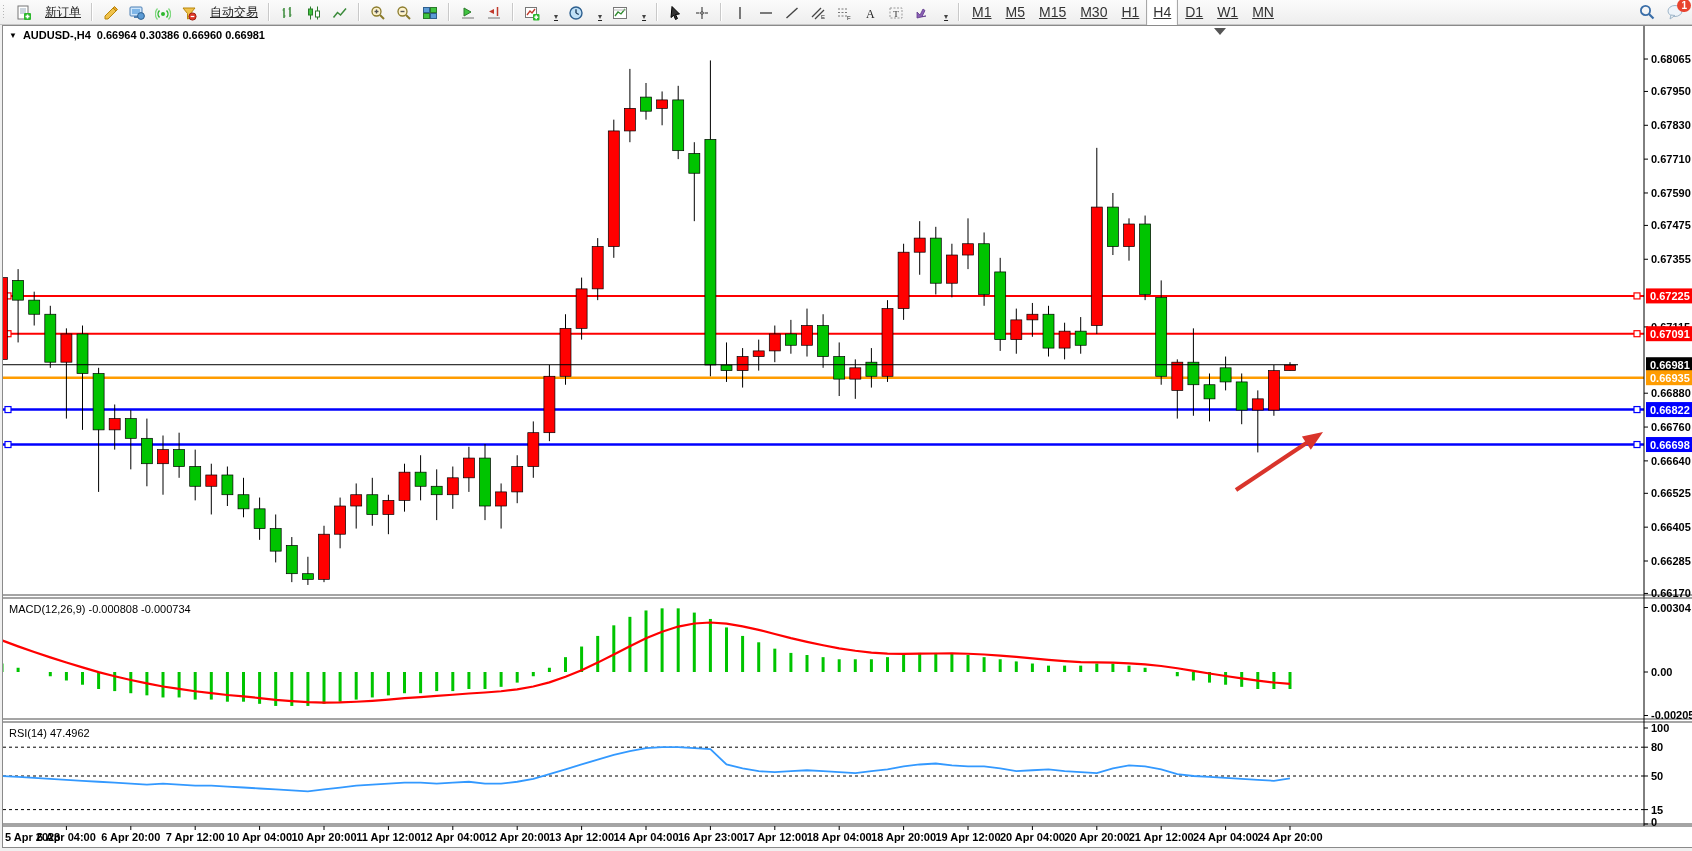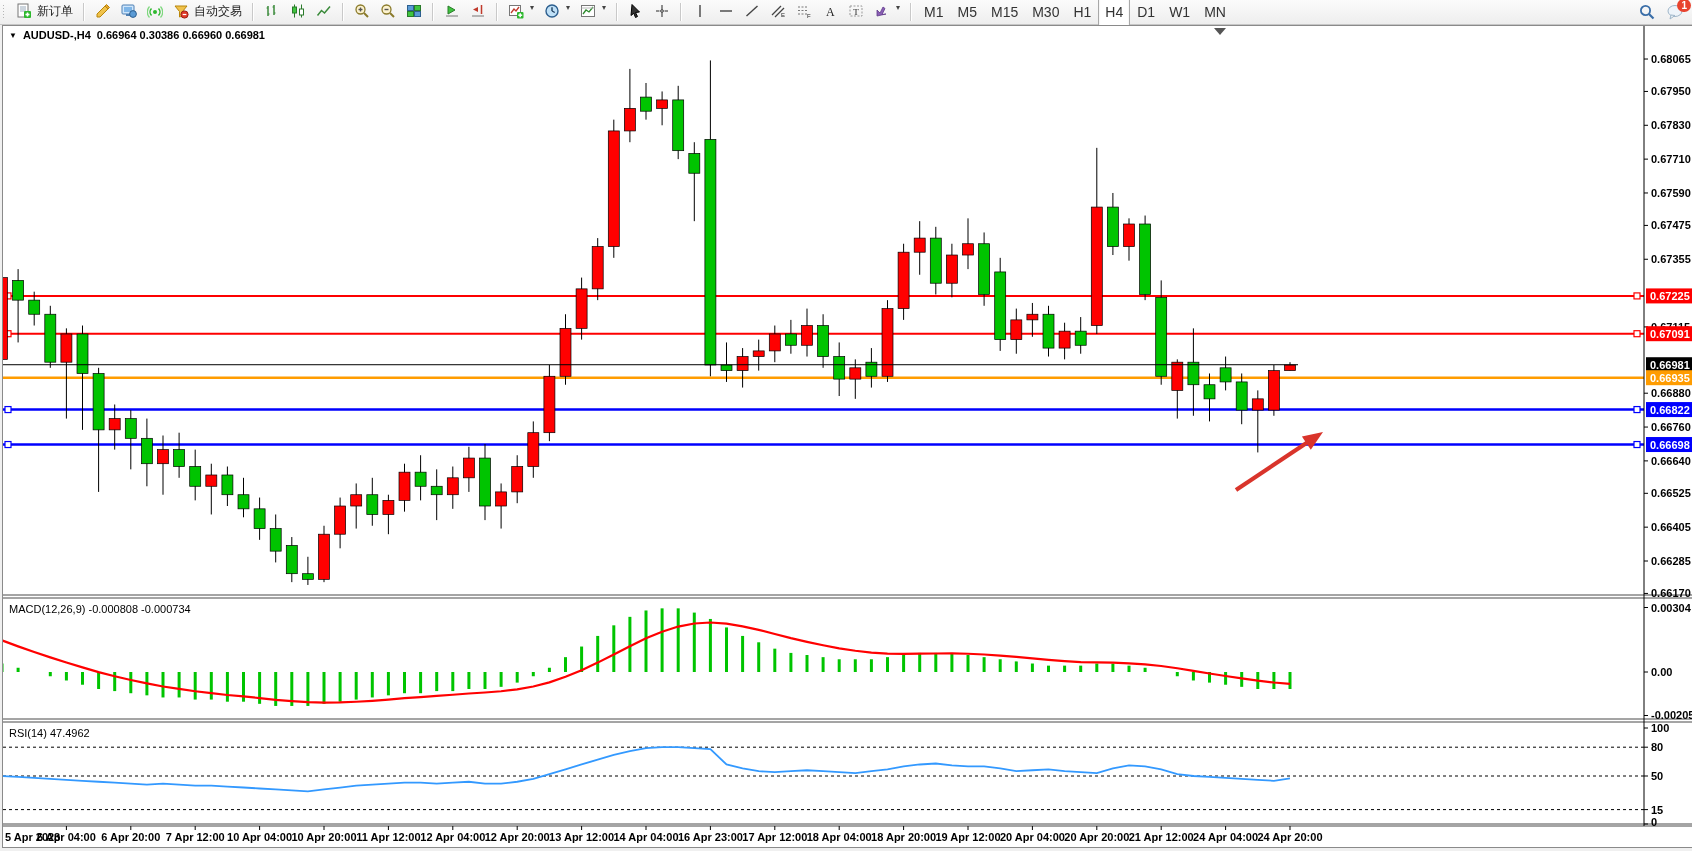--- a/index.html
+++ b/index.html
@@ -3,21 +3,21 @@
 <meta charset="utf-8">
 <style>
   html,body{margin:0;padding:0;background:#e8e8e8;font-family:"Liberation Sans",sans-serif;}
   #app{position:relative;width:1692px;height:851px;background:#f0f0f0;overflow:hidden;}
 
   
   #toolbar{position:absolute;left:0;top:0;width:1692px;height:24px;background:linear-gradient(#fbfbfb,#eeeeee);border-bottom:1px solid #c6c6c6;display:flex;align-items:center;font-size:12px;color:#222;}
   .tb-group{display:flex;align-items:center;height:24px;padding:0 3px;}
   .tb-sep{width:1px;height:18px;background:#c9c9c9;margin:0 2px;border-right:1px solid #fff;}
   .tb-grip{width:4px;height:16px;margin:0 2px;background-image:radial-gradient(#b5b5b5 40%,transparent 42%);background-size:3px 3px;}
-  .tb-btn{display:flex;align-items:flex-start;gap:5px;padding:2px 4px;border:1px solid transparent;border-radius:2px;height:18px;cursor:default;}
+  .tb-btn{display:flex;align-items:flex-end;gap:13px;padding:2px 4px;border:1px solid transparent;border-radius:2px;height:18px;cursor:default;text-decoration:underline;}
   .tb-btn.active{background:#fdfdfd;border-color:#9a9a9a;box-shadow:inset 0 1px 2px rgba(0,0,0,.15);}
   .tb-label{white-space:nowrap;}
   .tf-btn{padding:12px 6px;font-size:14px;color:#333;border:1px solid transparent;height:16px;line-height:16px;}
   .tf-btn.active{background:#fff;border-color:#a8a8a8;box-shadow:inset 0 1px 2px rgba(0,0,0,.12);}
   .caret{font-size:8px;color:#444;margin-left:1px;}
   .icon16{width:16px;height:16px;display:inline-block;position:relative;}
   .icon16 svg{position:absolute;left:0;top:0;}
   #tb-right{margin-left:auto;display:flex;align-items:center;padding-right:8px;gap:10px;}
   .badge-red{position:absolute;top:-4px;right:-7px;background:#e8432e;color:#fff;border-radius:8px;font-size:10px;font-weight:bold;padding:0 4px;height:13px;line-height:13px;}
 

